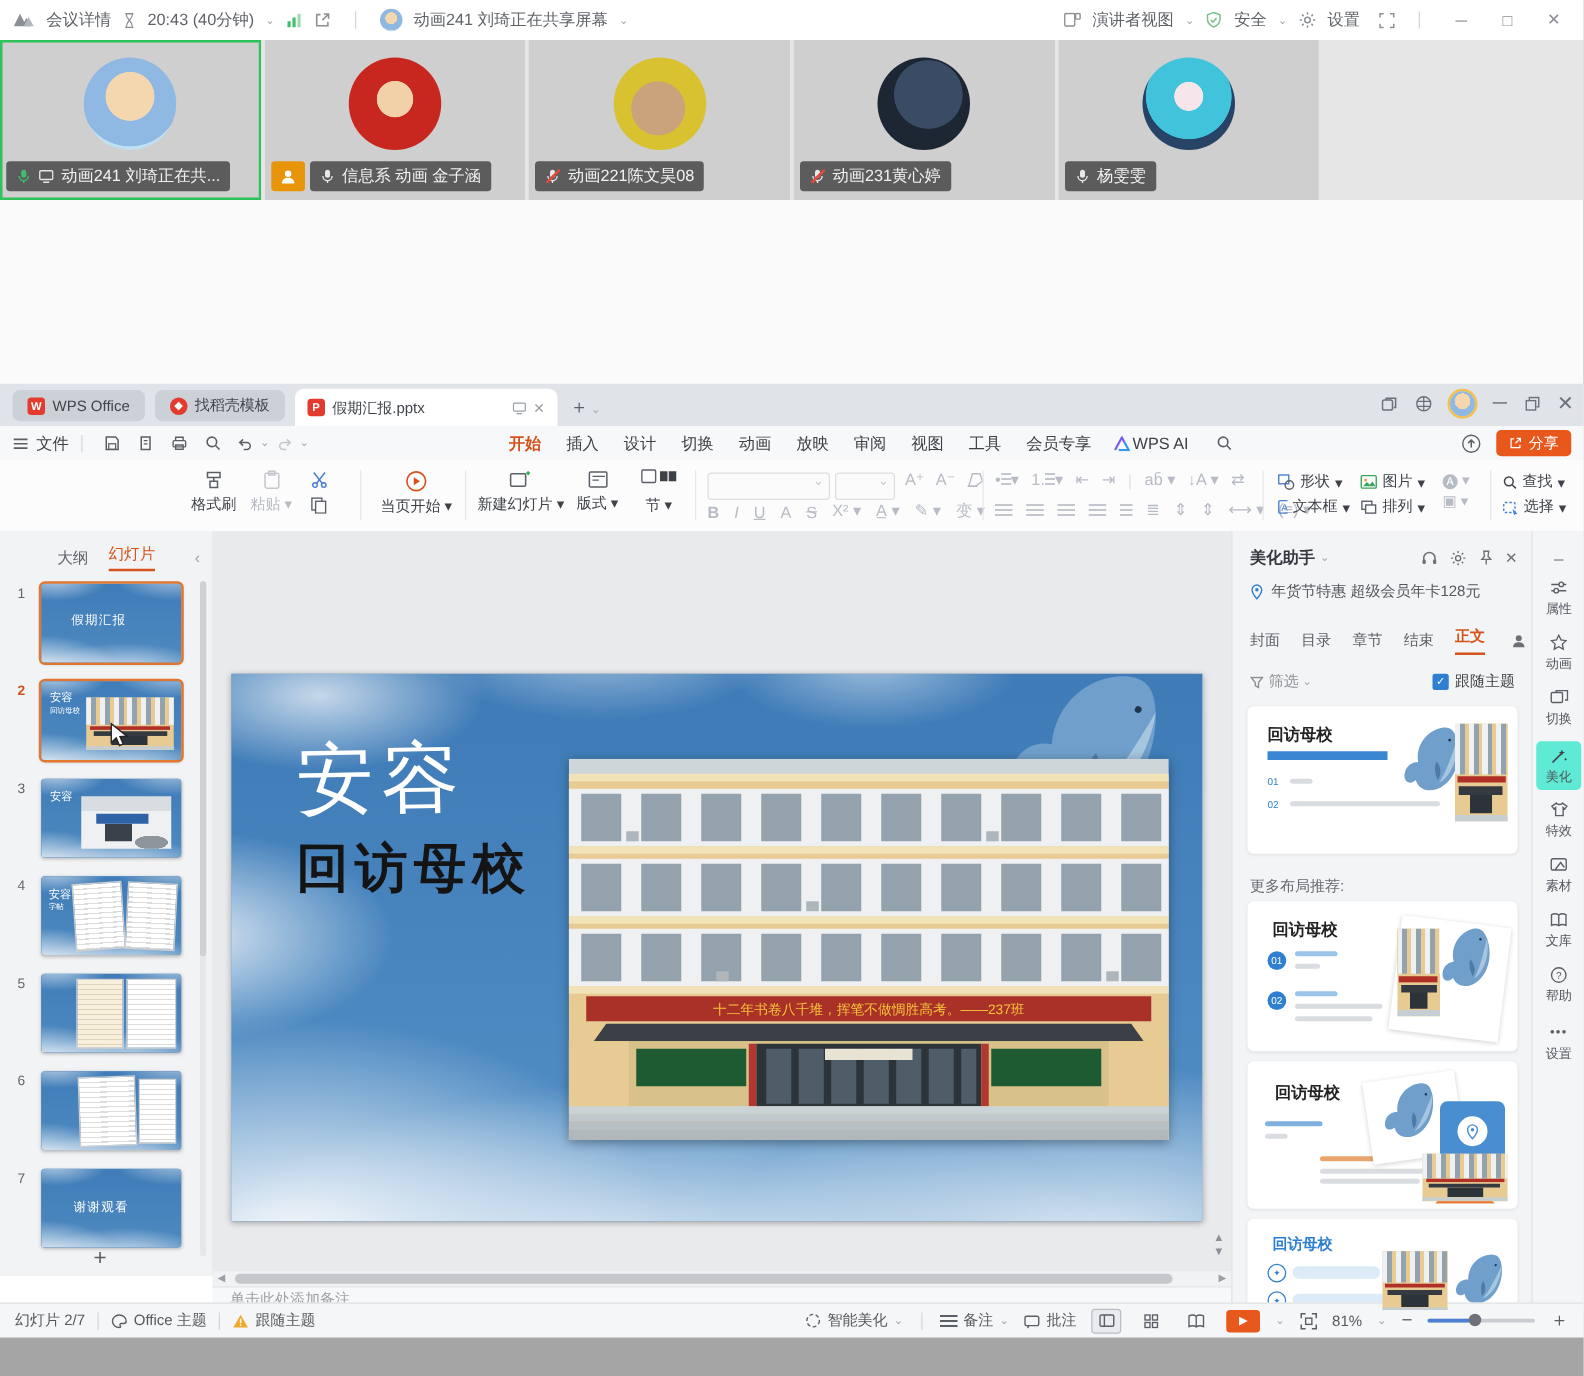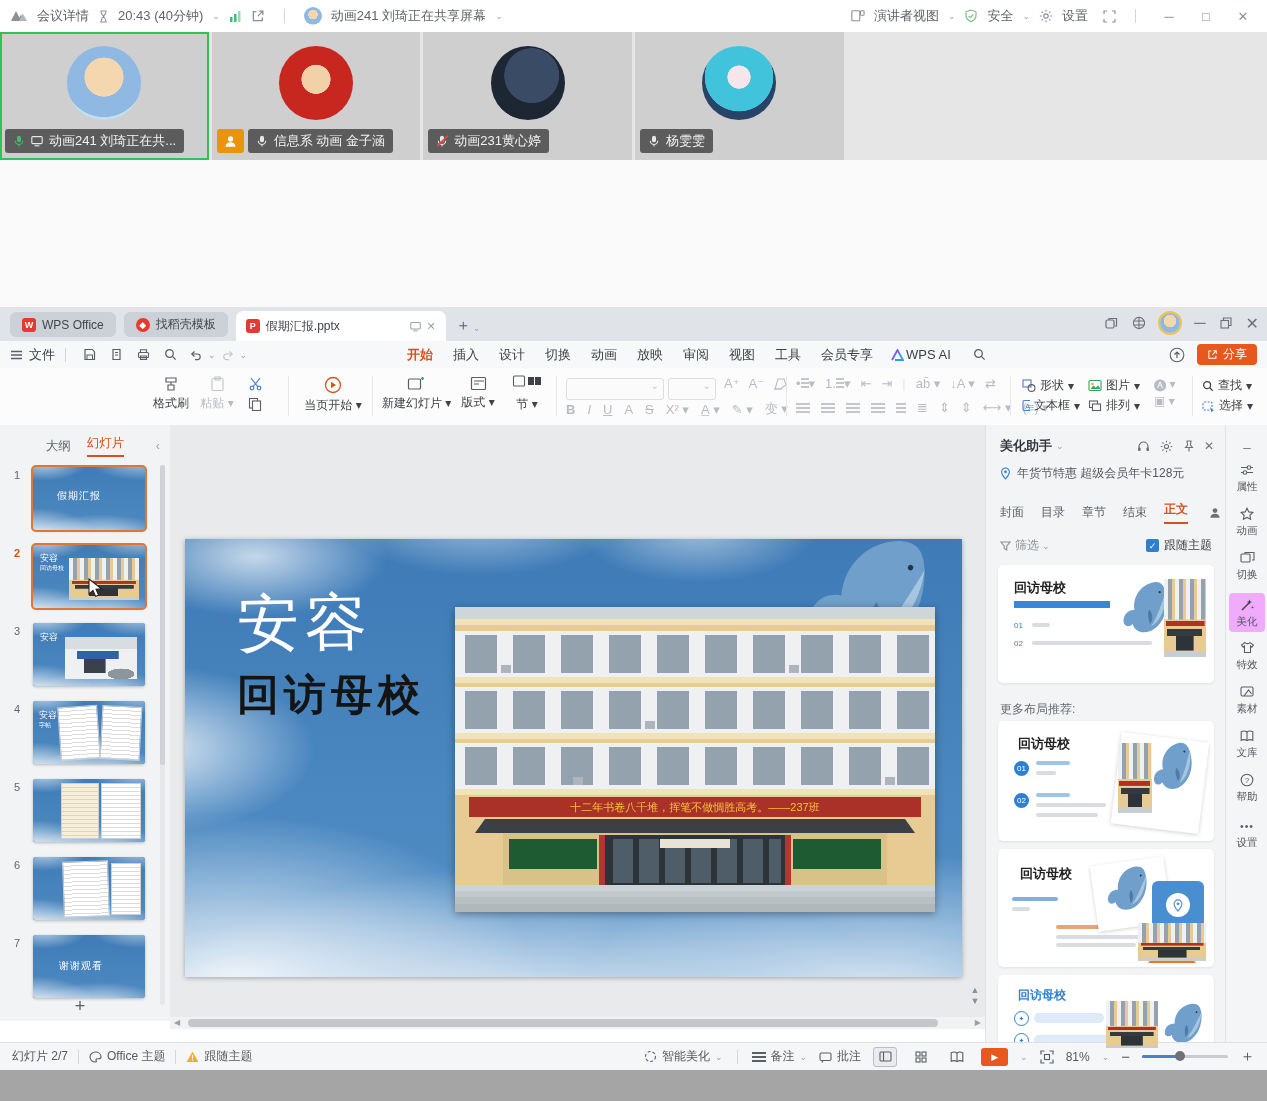--- a/index.html
+++ b/index.html
@@ -120,21 +120,21 @@
   .btabs{color:#5a5f66;}
   .btabs .on{color:#d4531c;font-weight:bold;border-bottom:2px solid #d4531c;padding-bottom:4px;}
   .gbar{position:absolute;height:4px;border-radius:2px;background:#d9dce0;}
   .blue{color:#2f7fd1;}
   .numc{position:absolute;width:15px;height:15px;border-radius:50%;background:#2f7fd1;color:#fff;font-size:8px;
         display:flex;align-items:center;justify-content:center;}
   
   #dock{left:1225px;top:118px;width:42px;height:623px;background:#f4f5f7;border-left:1px solid #e2e3e6;}
   .ditem{position:absolute;left:3px;width:36px;text-align:center;font-size:10.5px;color:#53575e;}
   .ditem .dic{height:17px;display:flex;align-items:center;justify-content:center;color:#5a5f66;margin-bottom:2px;}
-  .ditem.on{background:#f0abfc;border-radius:4px;padding:3px 0;}
+  .ditem.on{background:#5eead4;border-radius:4px;padding:3px 0;}
   
   #sbar{left:0;top:735px;width:1267px;height:28px;background:#f5f6f7;border-top:1px solid #e0e1e4;
         display:flex;align-items:center;font-size:12px;color:#55595f;padding:0 12px;box-sizing:border-box;}
   #sbar .right{margin-left:auto;display:flex;align-items:center;gap:12px;}
   .viewbox{width:22px;height:18px;border:1px solid transparent;border-radius:3px;display:flex;align-items:center;justify-content:center;color:#5a5f66;}
   .viewbox.on{border-color:#b9bdc4;background:#e9ebee;}
   #playbtn{width:27px;height:18px;background:#e8571c;border-radius:3px;color:#fff;font-size:9px;
            display:flex;align-items:center;justify-content:center;}
   #ztrack{width:86px;height:3px;background:#c9ccd1;border-radius:2px;position:relative;}
   #zfill{position:absolute;left:0;top:0;height:3px;width:40%;background:#4a7fd1;border-radius:2px;}
@@ -310,20 +310,31 @@
             <use href="#person"></use>
           </svg>
         </div>
       <div class="plabel" style="left:36px">
         <span class="ic micline" style="color:#e8e8e8">
             <svg width="12" height="12">
               <use href="#mic"></use>
             </svg>
           </span>
         <span>信息系 动画 金子涵</span>
+      </div>
+    </div>
+    <div class="ptile">
+      <div class="avatar av3"></div>
+      <div class="plabel">
+        <span class="ic micline muted" style="color:#e8e8e8">
+            <svg width="12" height="12">
+              <use href="#mic"></use>
+            </svg>
+          </span>
+        <span>动画221陈文昊08</span>
       </div>
     </div>
     <div class="ptile">
       <div class="avatar av4"></div>
       <div class="plabel">
         <span class="ic micline muted" style="color:#e8e8e8">
             <svg width="12" height="12">
               <use href="#mic"></use>
             </svg>
           </span>
@@ -764,20 +775,23 @@
         </div>
       </div>
       <div style="position:absolute;right:4px;bottom:14px;width:12px;color:#8b9096;font-size:9px;text-align:center;line-height:11px">▲<br>▼</div>
     </div>
 
     <div class="abs" id="hscroll">
       <span style="position:absolute;left:4px;top:1px;color:#9aa0a6;font-size:8px">◀</span>
       <div id="hthumb"></div>
       <span style="position:absolute;right:4px;top:1px;color:#9aa0a6;font-size:8px">▶</span>
     </div>
+    <div class="abs" id="notes">
+      <span>单击此处添加备注</span>
+    </div>
 
     <div class="abs" id="bpanel">
       <div class="flex" style="position:absolute;left:14px;top:12px;right:12px">
         <b style="font-size:13px;color:#35393f">美化助手</b>
         <span class="caret" style="margin-left:4px">⌄</span>
         <span style="margin-left:auto" class="flex">
           <span class="ic" style="color:#6c7177;margin-left:10px">
               <svg width="13" height="12">
                 <path d="M2 8V6.5a4.5 4.5 0 0 1 9 0V8" fill="none" stroke="currentColor" stroke-width="1.2"></path>
                 <rect x="1" y="7.5" width="2.6" height="3.6" rx="1" fill="currentColor"></rect>

